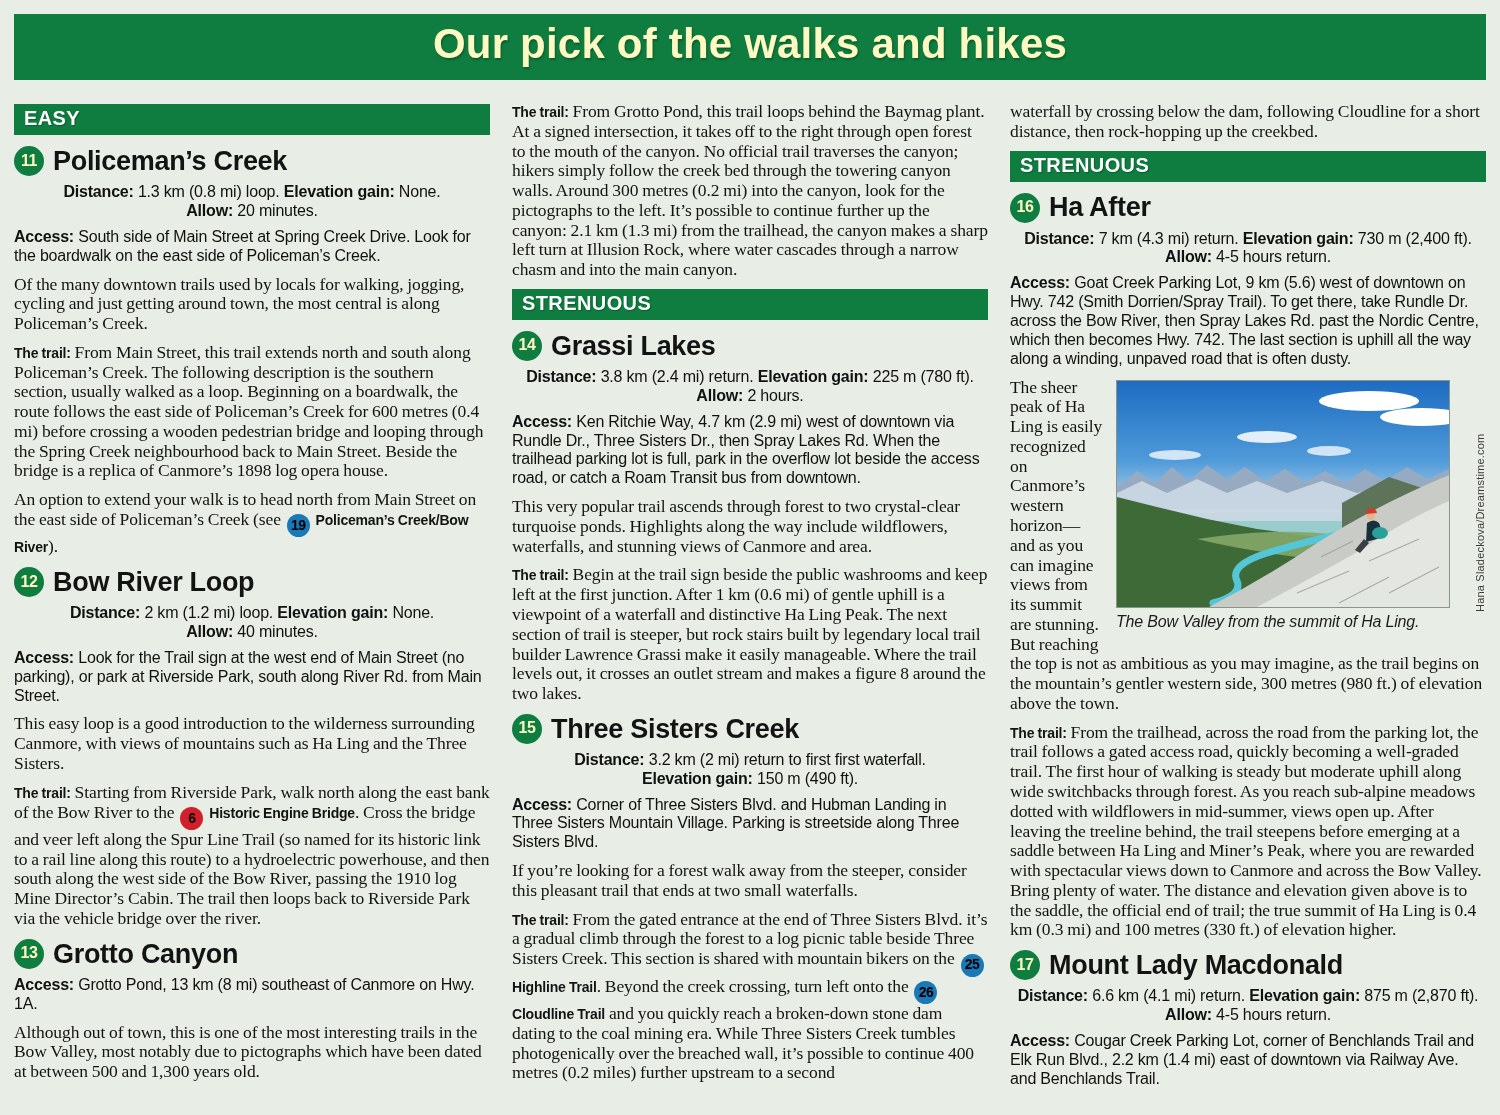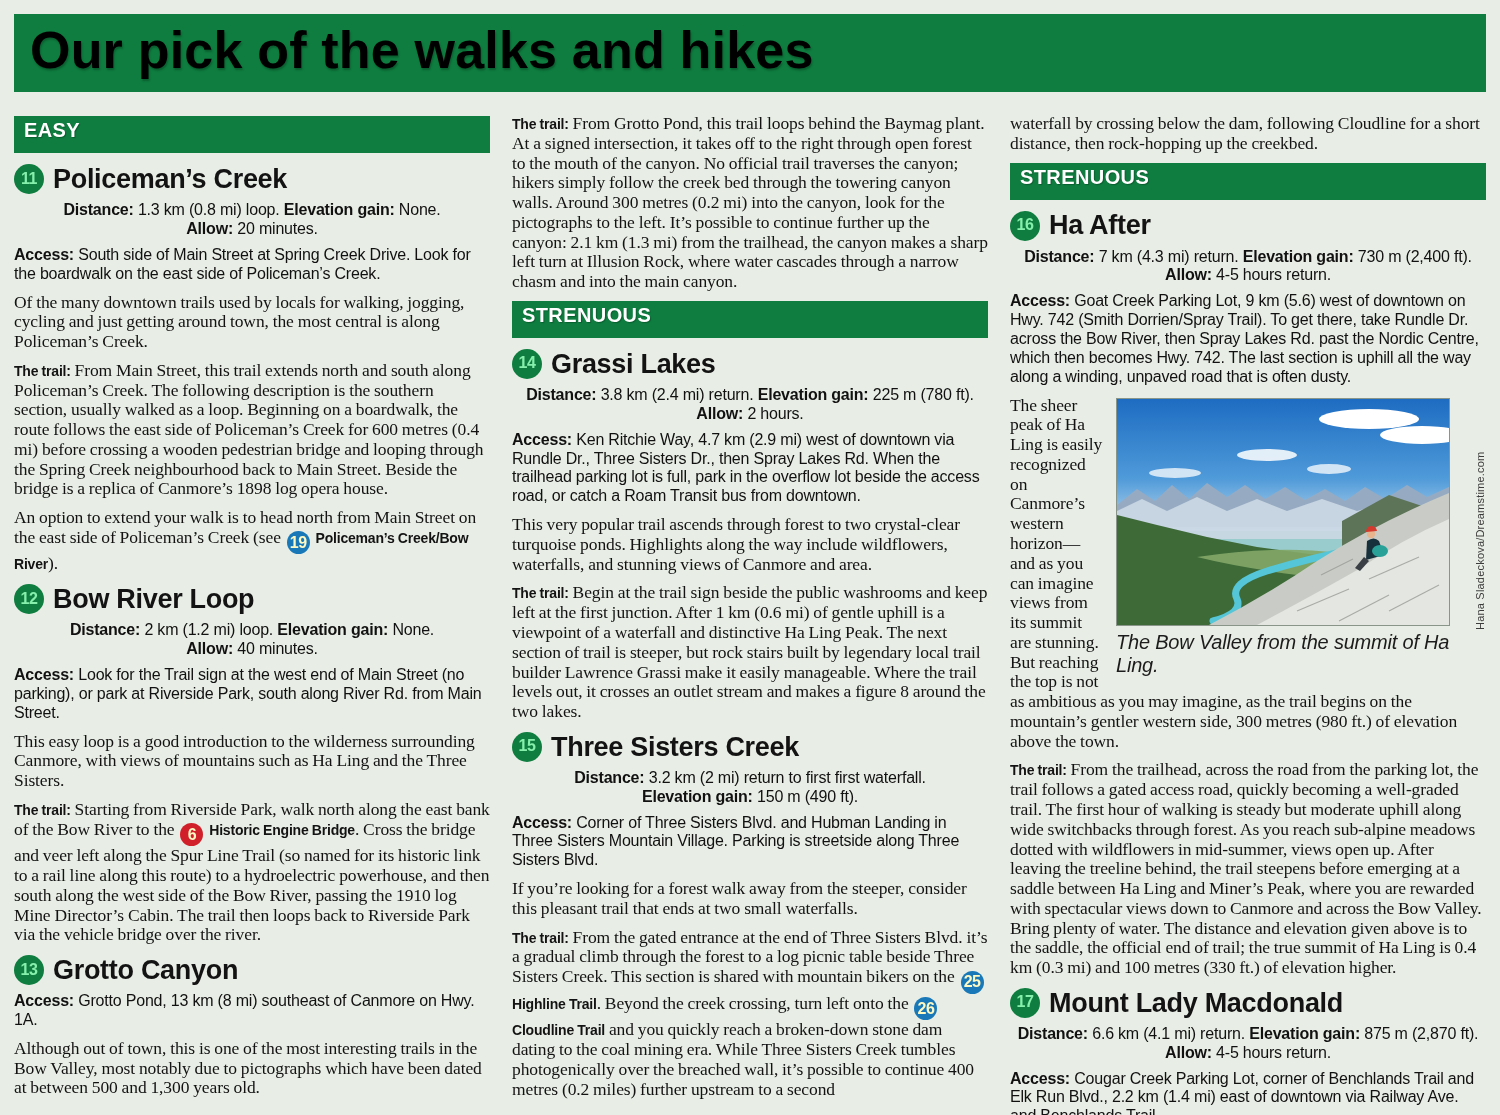--- a/index.html
+++ b/index.html
@@ -6,70 +6,71 @@
   .page{
     width:1500px;height:1115px;box-sizing:border-box;overflow:hidden;
     background:#e8eee5;padding:14px 14px 10px;
     font-family:"Liberation Sans",sans-serif;color:#141414;
   }
   .page-header{
     background:var(--green,#0e7d3f);
     padding:6px 16px 12px;margin-bottom:22px;
   }
   .page-header h1{
-    margin:0;color:#000000;font-size:52px;font-weight:bold;letter-spacing:.2px;
+    margin:0;color:#fef9c3;font-size:42px;font-weight:bold;letter-spacing:.2px;
     text-shadow:1px 2px 2px rgba(0,0,0,.25);
     font-family:"Liberation Sans",sans-serif;
+    text-align:center;
   }
   .columns{display:flex;gap:22px;align-items:flex-start;}
   .col{flex:1;min-width:0;}
   .banner{
     background:var(--green,#0e7d3f);color:#fff;font-weight:bold;font-size:20px;
-    letter-spacing:.4px;padding:3px 10px 11px;margin:2px 0 11px;
+    letter-spacing:.4px;padding:3px 10px 5px;margin:2px 0 11px;
     text-shadow:1px 1px 1px rgba(0,0,0,.25);
   }
   .trail-heading{
     display:flex;align-items:center;gap:9px;margin:10px 0 7px;
     font-size:27px;font-weight:bold;color:#131313;letter-spacing:-.3px;line-height:1.05;
   }
   .num-badge{
     flex:0 0 auto;width:30px;height:30px;border-radius:50%;
-    background:var(--green,#0e7d3f);color:#86efac;font-size:16px;font-weight:bold;
+    background:var(--green,#0e7d3f);color:#fef9c3;font-size:16px;font-weight:bold;
     display:inline-flex;align-items:center;justify-content:center;letter-spacing:-.5px;
   }
   .details{font-size:16px;line-height:1.18;margin:0 0 7px;letter-spacing:-.2px;color:#111;text-align:center;}
   .details-line{margin:0;}
   .access{font-size:16px;line-height:1.18;margin:0 0 9px;letter-spacing:-.2px;color:#111;}
   p.body{
     font-family:"Liberation Serif",serif;font-size:17.5px;line-height:1.13;
     margin:0 0 9px;color:#131313;letter-spacing:-.1px;word-spacing:-.4px;
   }
   p.body .bs{font-family:"Liberation Sans",sans-serif;font-size:14px;letter-spacing:-.2px;}
   .badge-inline{
     display:inline-flex;width:23px;height:23px;border-radius:50%;
-    align-items:center;justify-content:center;color:#fef9c3;
-    font-family:"Liberation Sans",sans-serif;font-size:16px;font-weight:bold;
+    align-items:center;justify-content:center;color:#000000;
+    font-family:"Liberation Sans",sans-serif;font-size:14px;font-weight:bold;
     vertical-align:-5px;margin:0 2px;letter-spacing:-.5px;
   }
   .badge-green{background:var(--green,#0e7d3f);}
   .badge-blue{background:var(--blue,#1878b8);}
   .badge-red{background:var(--red,#d1202a);}
   .fig-wrap{overflow:visible;}
   .figure{
     float:right;width:352px;margin:2px 0 4px 12px;position:relative;padding-right:18px;
   }
   .photo{width:334px;height:228px;background:#9cc;border:1px solid #8a958a;box-sizing:border-box;}
   .photo svg{display:block;width:100%;height:100%;}
   .credit{
     position:absolute;top:4px;right:0;height:228px;
     writing-mode:vertical-rl;transform:rotate(180deg);
     font-size:11px;color:#3c3c3c;letter-spacing:.2px;text-align:left;
   }
   .caption{
-    font-style:italic;font-size:20px;color:#1c1c1c;margin-top:5px;letter-spacing:-.2px;
+    font-style:italic;font-size:16px;color:#1c1c1c;margin-top:5px;letter-spacing:-.2px;
   }
 </style>
 </head>
 <body>
 
 <div class="page">
   <header class="page-header">
     <h1>Our pick of the walks and hikes</h1>
   </header>
   <main class="columns">

